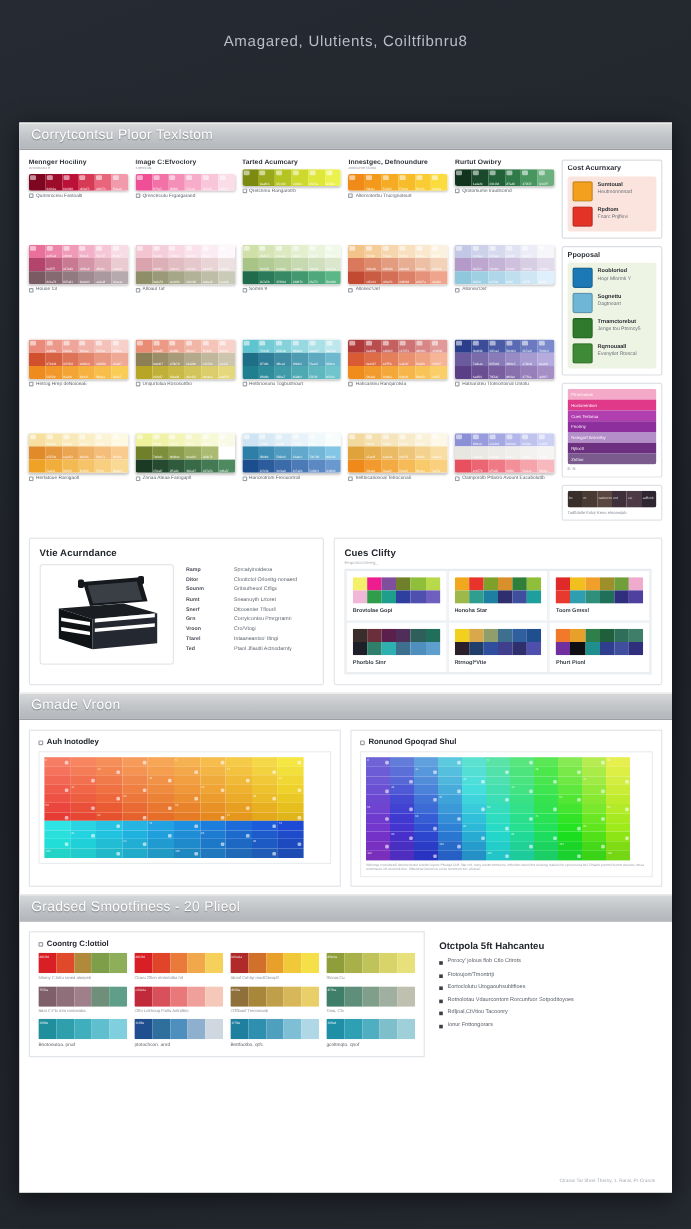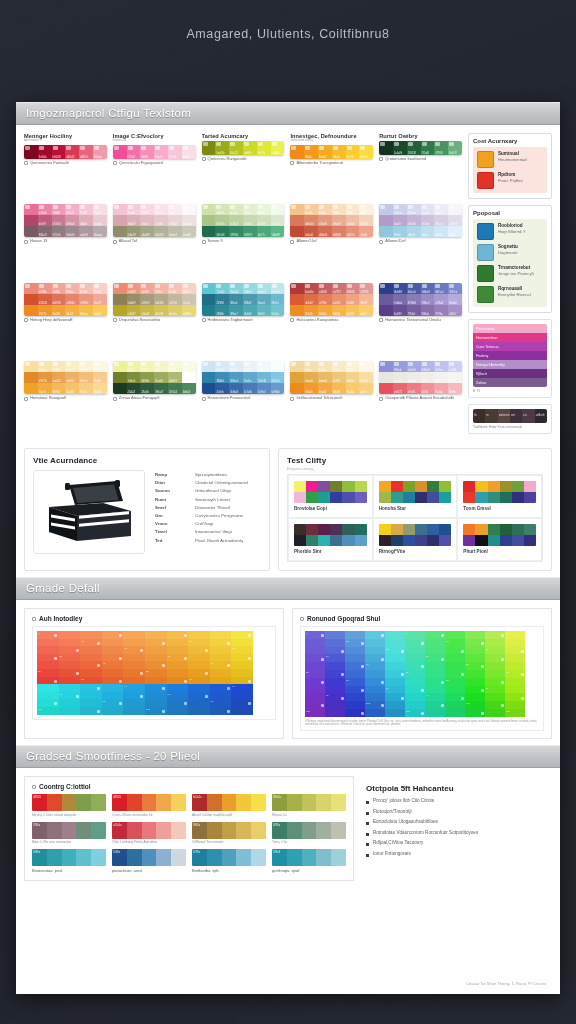--- a/index.html
+++ b/index.html
@@ -228,21 +228,21 @@
 <body>
 
 <div id="root">
 
   <div class="title-block">
     <div class="poster-subtitle">Amagared, Ulutients, Coiltfibnru8</div>
   </div>
 
   <div class="sheet">
 
-    <div class="banner">Imgozmapicrol Ctfigu Texlstom</div>
+    <div class="banner">Corrytcontsu Ploor Texlstom</div>
     <div class="section-body">
       <div class="pal-wrap">
         <div class="pal-grid" id="palGrid">
             <div class="pal-card">
               <div class="pal-head">
                 <div class="pal-title">Mennger Hociliny</div>
                 <div class="pal-sub">Amxncolo 9</div>
               </div>
               <div class="swatch-block">
                 <div class="swatch-row tall">
@@ -1612,21 +1612,21 @@
                 </div>
                 <div class="kv-row">
                   <div class="kv-k">Ted</div>
                   <div class="kv-v">Ptaol Jfiautti Actnodarnty</div>
                 </div>
               </div>
           </div>
         </div>
 
         <div class="panel" style="flex:1 1 auto">
-          <div class="panel-title">Test Clifty</div>
+          <div class="panel-title">Cues Clifty</div>
           <div class="panel-subtle">Eequmcccmeeg_</div>
           <div class="tc-grid" id="tcGrid">
               <div class="tc-cell">
                 <div class="tc-strip">
                   <div class="tc-line">
                     <div style="background: rgb(245, 240, 106);"></div>
                     <div style="background: rgb(238, 29, 143);"></div>
                     <div style="background: rgb(127, 79, 158);"></div>
                     <div style="background: rgb(111, 127, 42);"></div>
                     <div style="background: rgb(143, 191, 58);"></div>
@@ -1746,21 +1746,21 @@
                     <div style="background: rgb(47, 47, 126);"></div>
                   </div>
                 </div>
                 <div class="tc-label">Phurt Pionl</div>
               </div>
             </div>
         </div>
       </div>
     </div>
 
-    <div class="banner">Gmade Defall</div>
+    <div class="banner">Gmade Vroon</div>
     <div class="section-body">
       <div class="gd-row">
         <div class="gd-panel">
           <div class="gd-title">
             <span class="cap-dot"></span>
             <span>Auh Inotodley</span>
           </div>
           <div class="gd-box">
             <div class="matrix" id="matrixA" style="grid-template-columns: repeat(10, 21.6px);">
                 <div class="mcell" style="height: 7.6px; background: rgb(247, 124, 100);">

